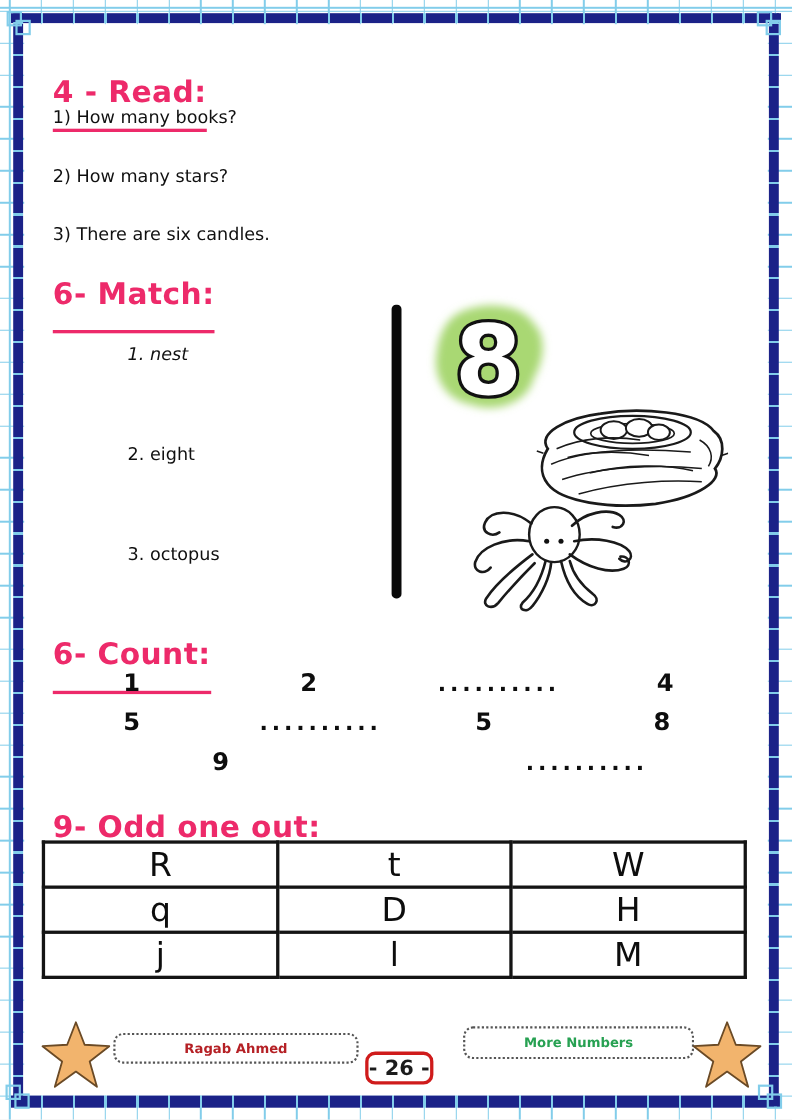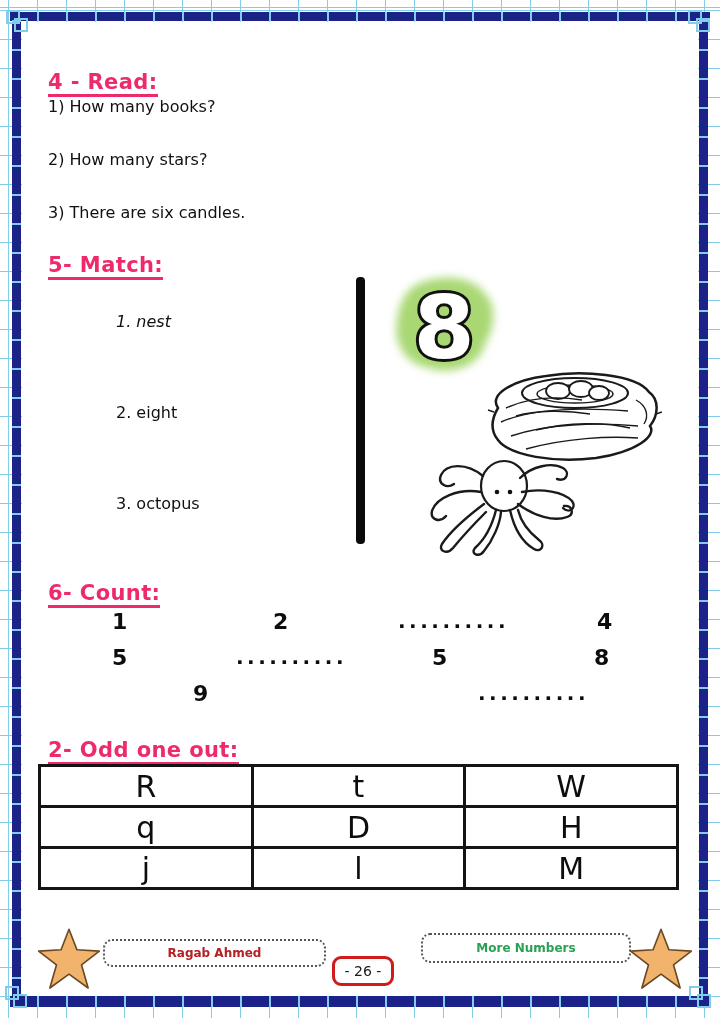--- a/index.html
+++ b/index.html
@@ -38,41 +38,41 @@
   .bar.right{right:12px;}
   
   .cdeco{position:absolute;width:26px;height:26px;z-index:4;}
   .cdeco .sq{position:absolute;width:14px;height:14px;border:2px solid var(--grid-blue);}
   .cdeco .sq.b{left:8px;top:8px;}
   .cdeco.tl{left:6px;top:10px;} .cdeco.tr{right:6px;top:10px;}
   .cdeco.bl{left:5px;bottom:6px;} .cdeco.br{right:5px;bottom:6px;}
   
   .abs{position:absolute;z-index:5;}
   .heading{
-    display:inline-block;color:var(--heading-pink);font-weight:800;font-size:21px;
-    letter-spacing:.4px;border-bottom:3px solid currentColor;padding-bottom:1px;line-height:1.05;
+    display:inline-block;color:var(--heading-pink);font-weight:800;font-size:27px;
+    letter-spacing:.4px;border-bottom:3px solid currentColor;padding-bottom:18px;line-height:1.05;
   }
   .bodytext{color:#101010;font-size:16px;white-space:nowrap;}
   .countnum{color:#0d0d0d;font-size:22px;font-weight:700;white-space:nowrap;}
   .dots{letter-spacing:3.5px;font-weight:800;font-size:20px;}
   .divider{background:#0a0a0a;border-radius:4px;}
   .eight-wrap{width:112px;height:102px;}
   .oddtable{border-collapse:collapse;table-layout:fixed;width:641px;}
   .oddtable td{
     border:3px solid var(--ink);height:41px;text-align:center;vertical-align:middle;
     font-size:30px;color:#0d0d0d;background:#fff;
   }
   .footer-box{
     display:flex;align-items:center;justify-content:center;background:#fff;
     border:2px dotted #555;border-radius:9px;font-weight:700;font-size:12px;
   }
   .page-box{
     display:flex;align-items:center;justify-content:center;background:#fff;
     border:3.5px solid var(--page-box-red);border-radius:9px;
-    font-weight:400;font-size:14px;color:#1c1c1c;
+    font-weight:700;font-size:19px;color:#1c1c1c;
   }
   .sketch{stroke:#1a1a1a;fill:#fff;}
   .sketch-line{stroke:#1a1a1a;fill:none;}
 </style>
 </head>
 <body>
 
 <div class="page">
 
   <div class="bar h top"></div>
@@ -95,21 +95,21 @@
       <div class="sq"></div>
       <div class="sq b"></div>
     </div>
   <div class="panel"></div>
 
   <div class="abs heading" style="left:48px;top:71px;">4 - Read:</div>
   <div class="abs bodytext" style="left:48px;top:97px;">1) How many books?</div>
   <div class="abs bodytext" style="left:48px;top:150px;">2) How many stars?</div>
   <div class="abs bodytext" style="left:48px;top:203px;text-align:center;">3) There are six candles.</div>
 
-  <div class="abs heading" style="left:48px;top:254px;">5- Match:</div>
+  <div class="abs heading" style="left:48px;top:254px;">6- Match:</div>
   <div class="abs bodytext" style="left:116px;top:312px;font-style:italic;">1. nest</div>
   <div class="abs bodytext" style="left:116px;top:403px;">2. eight</div>
   <div class="abs bodytext" style="left:116px;top:494px;">3. octopus</div>
   <div class="abs divider" style="left:356px;top:277px;width:9px;height:267px;"></div>
 
   <div class="abs eight-wrap" style="left:388px;top:274px;">
     <svg width="112" height="102" viewBox="0 0 112 102" style="overflow:visible;">
       <defs>
           <filter id="blurG" x="-30%" y="-30%" width="160%" height="160%">
             <feGaussianBlur stdDeviation="4"></feGaussianBlur>
@@ -160,21 +160,21 @@
   <div class="abs countnum" style="left:273px;top:609px;">2</div>
   <div class="abs countnum dots" style="left:398px;top:609px;">..........</div>
   <div class="abs countnum" style="left:597px;top:609px;">4</div>
   <div class="abs countnum" style="left:112px;top:645px;">5</div>
   <div class="abs countnum dots" style="left:236px;top:645px;">..........</div>
   <div class="abs countnum" style="left:432px;top:645px;">5</div>
   <div class="abs countnum" style="left:594px;top:645px;">8</div>
   <div class="abs countnum" style="left:193px;top:681px;">9</div>
   <div class="abs countnum dots" style="left:478px;top:681px;">..........</div>
 
-  <div class="abs heading" style="left:48px;top:739px;">2- Odd one out:</div>
+  <div class="abs heading" style="left:48px;top:739px;">9- Odd one out:</div>
   <table class="abs oddtable" style="left:38px;top:764px;">
     <tbody>
         <tr>
       <td>R</td>
       <td>t</td>
       <td>W</td>
     </tr>
     <tr>
       <td>q</td>
       <td>D</td>

